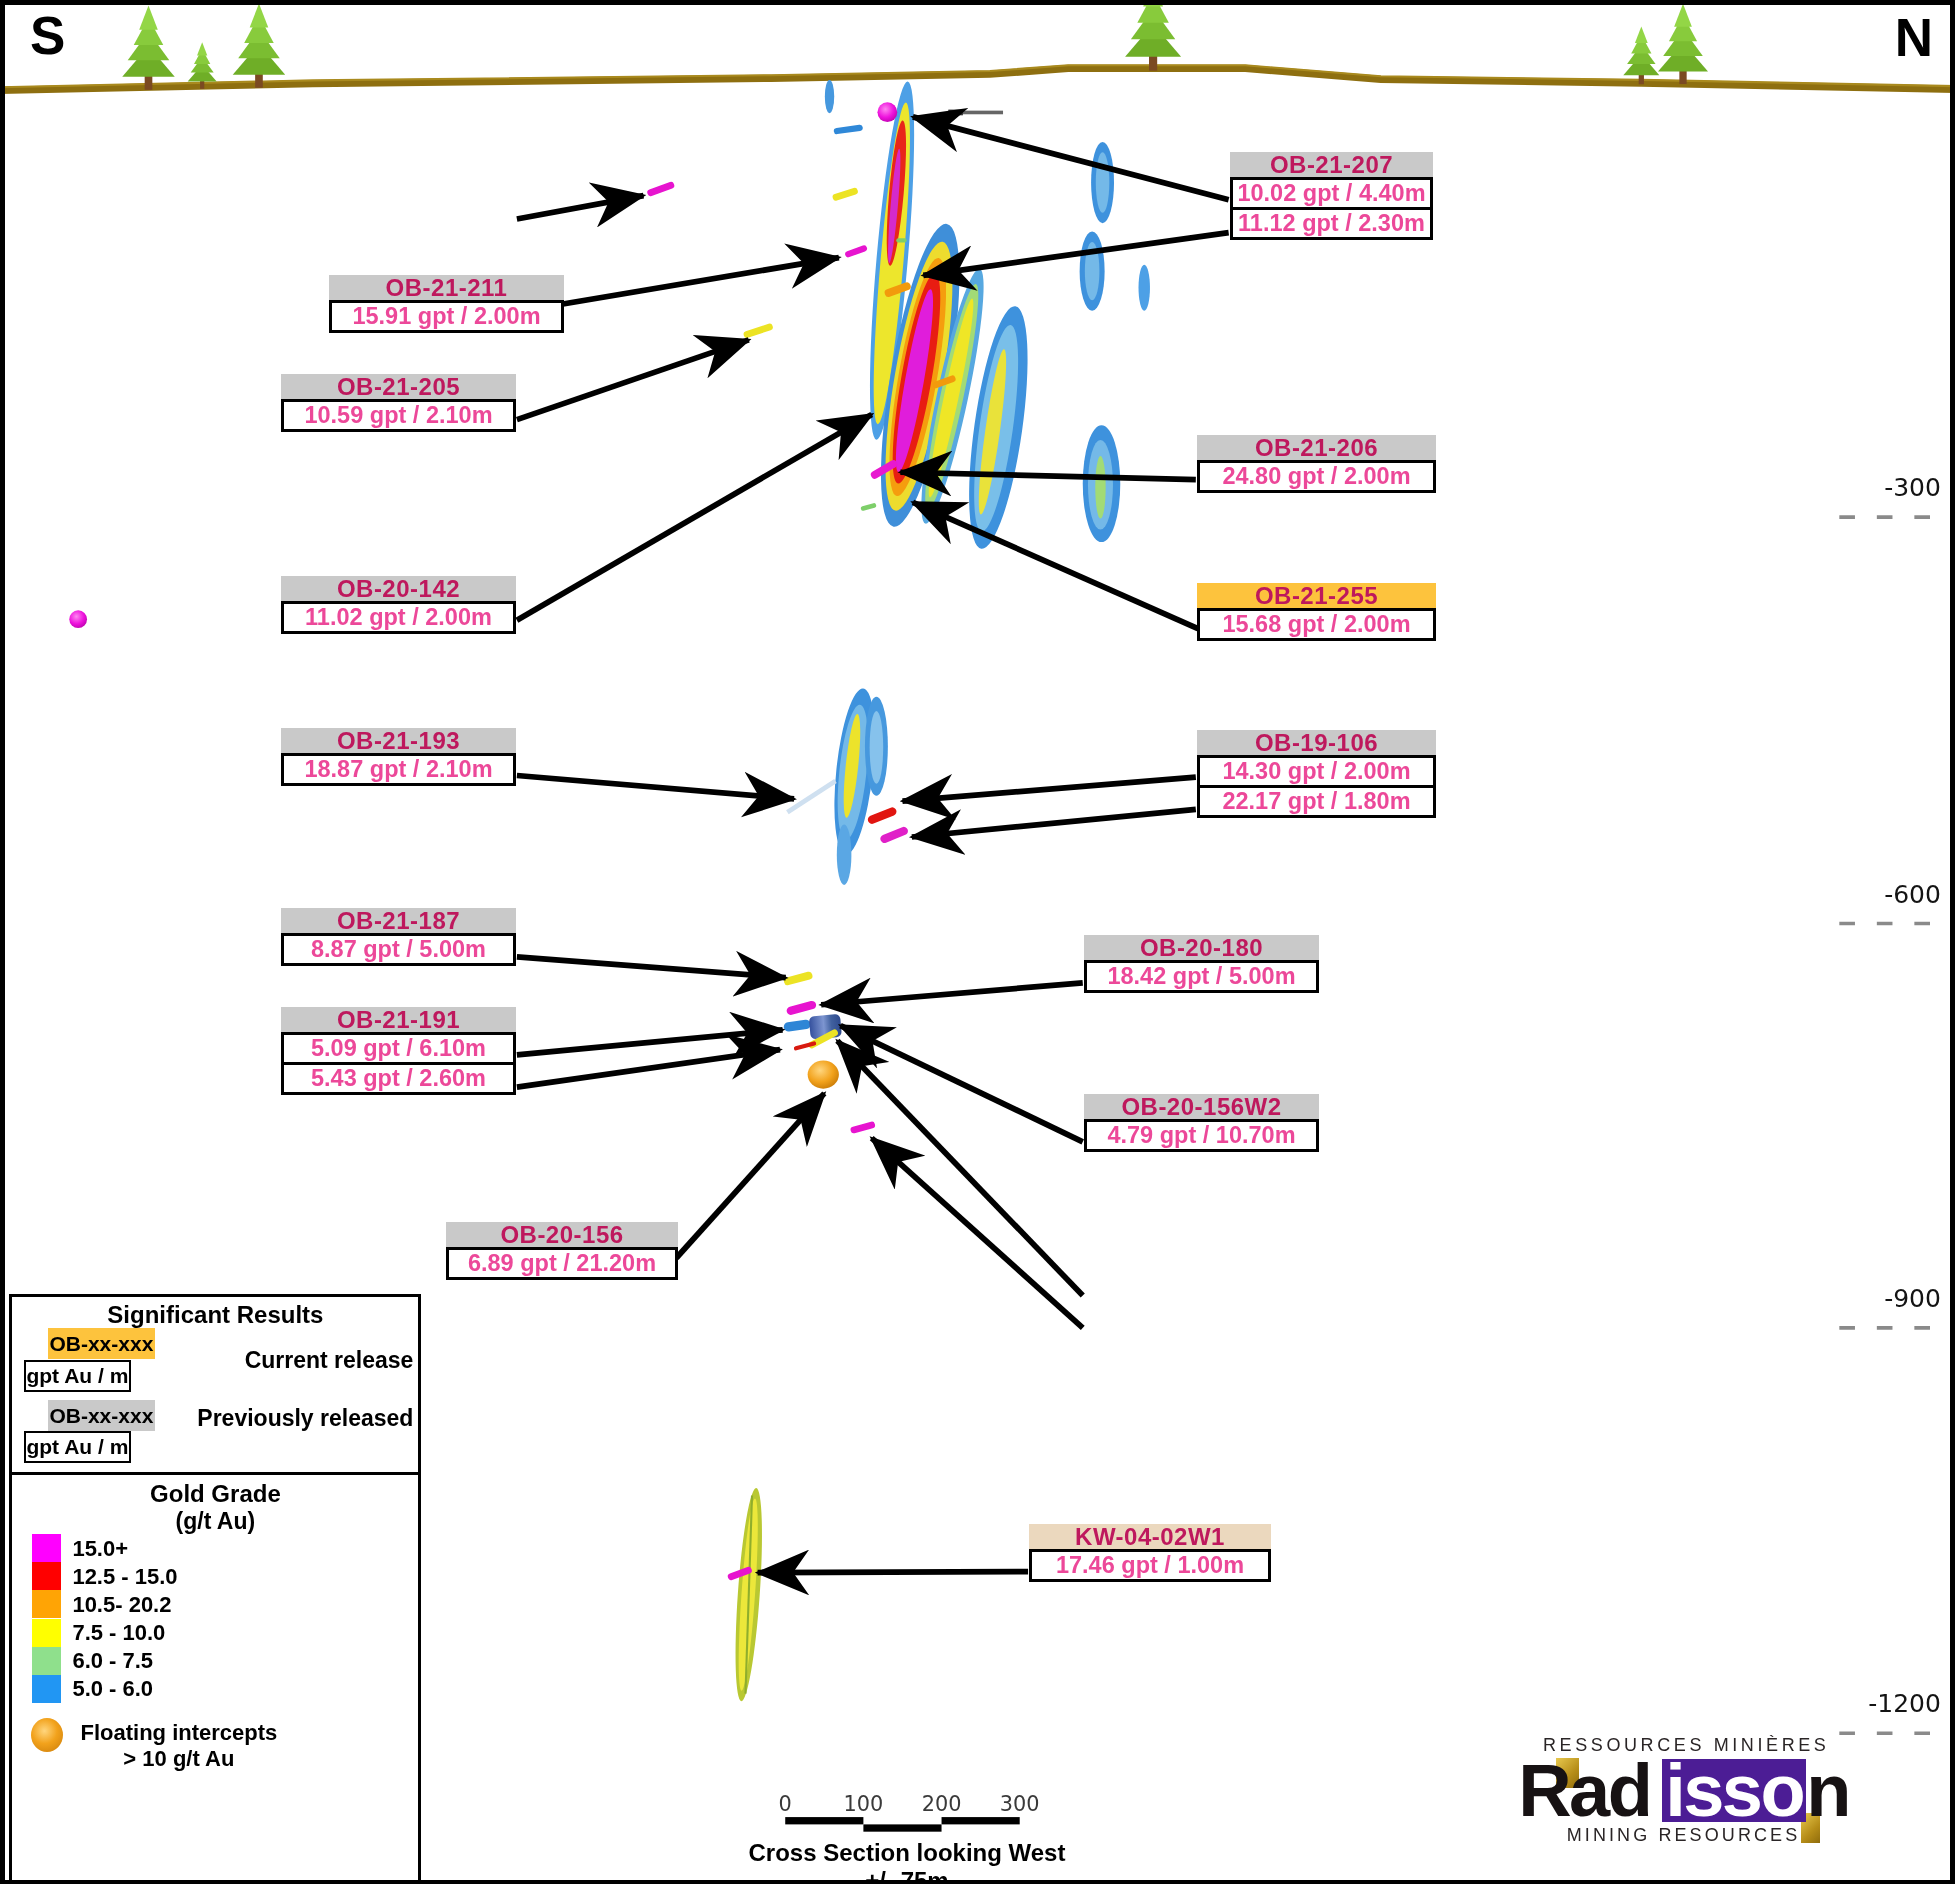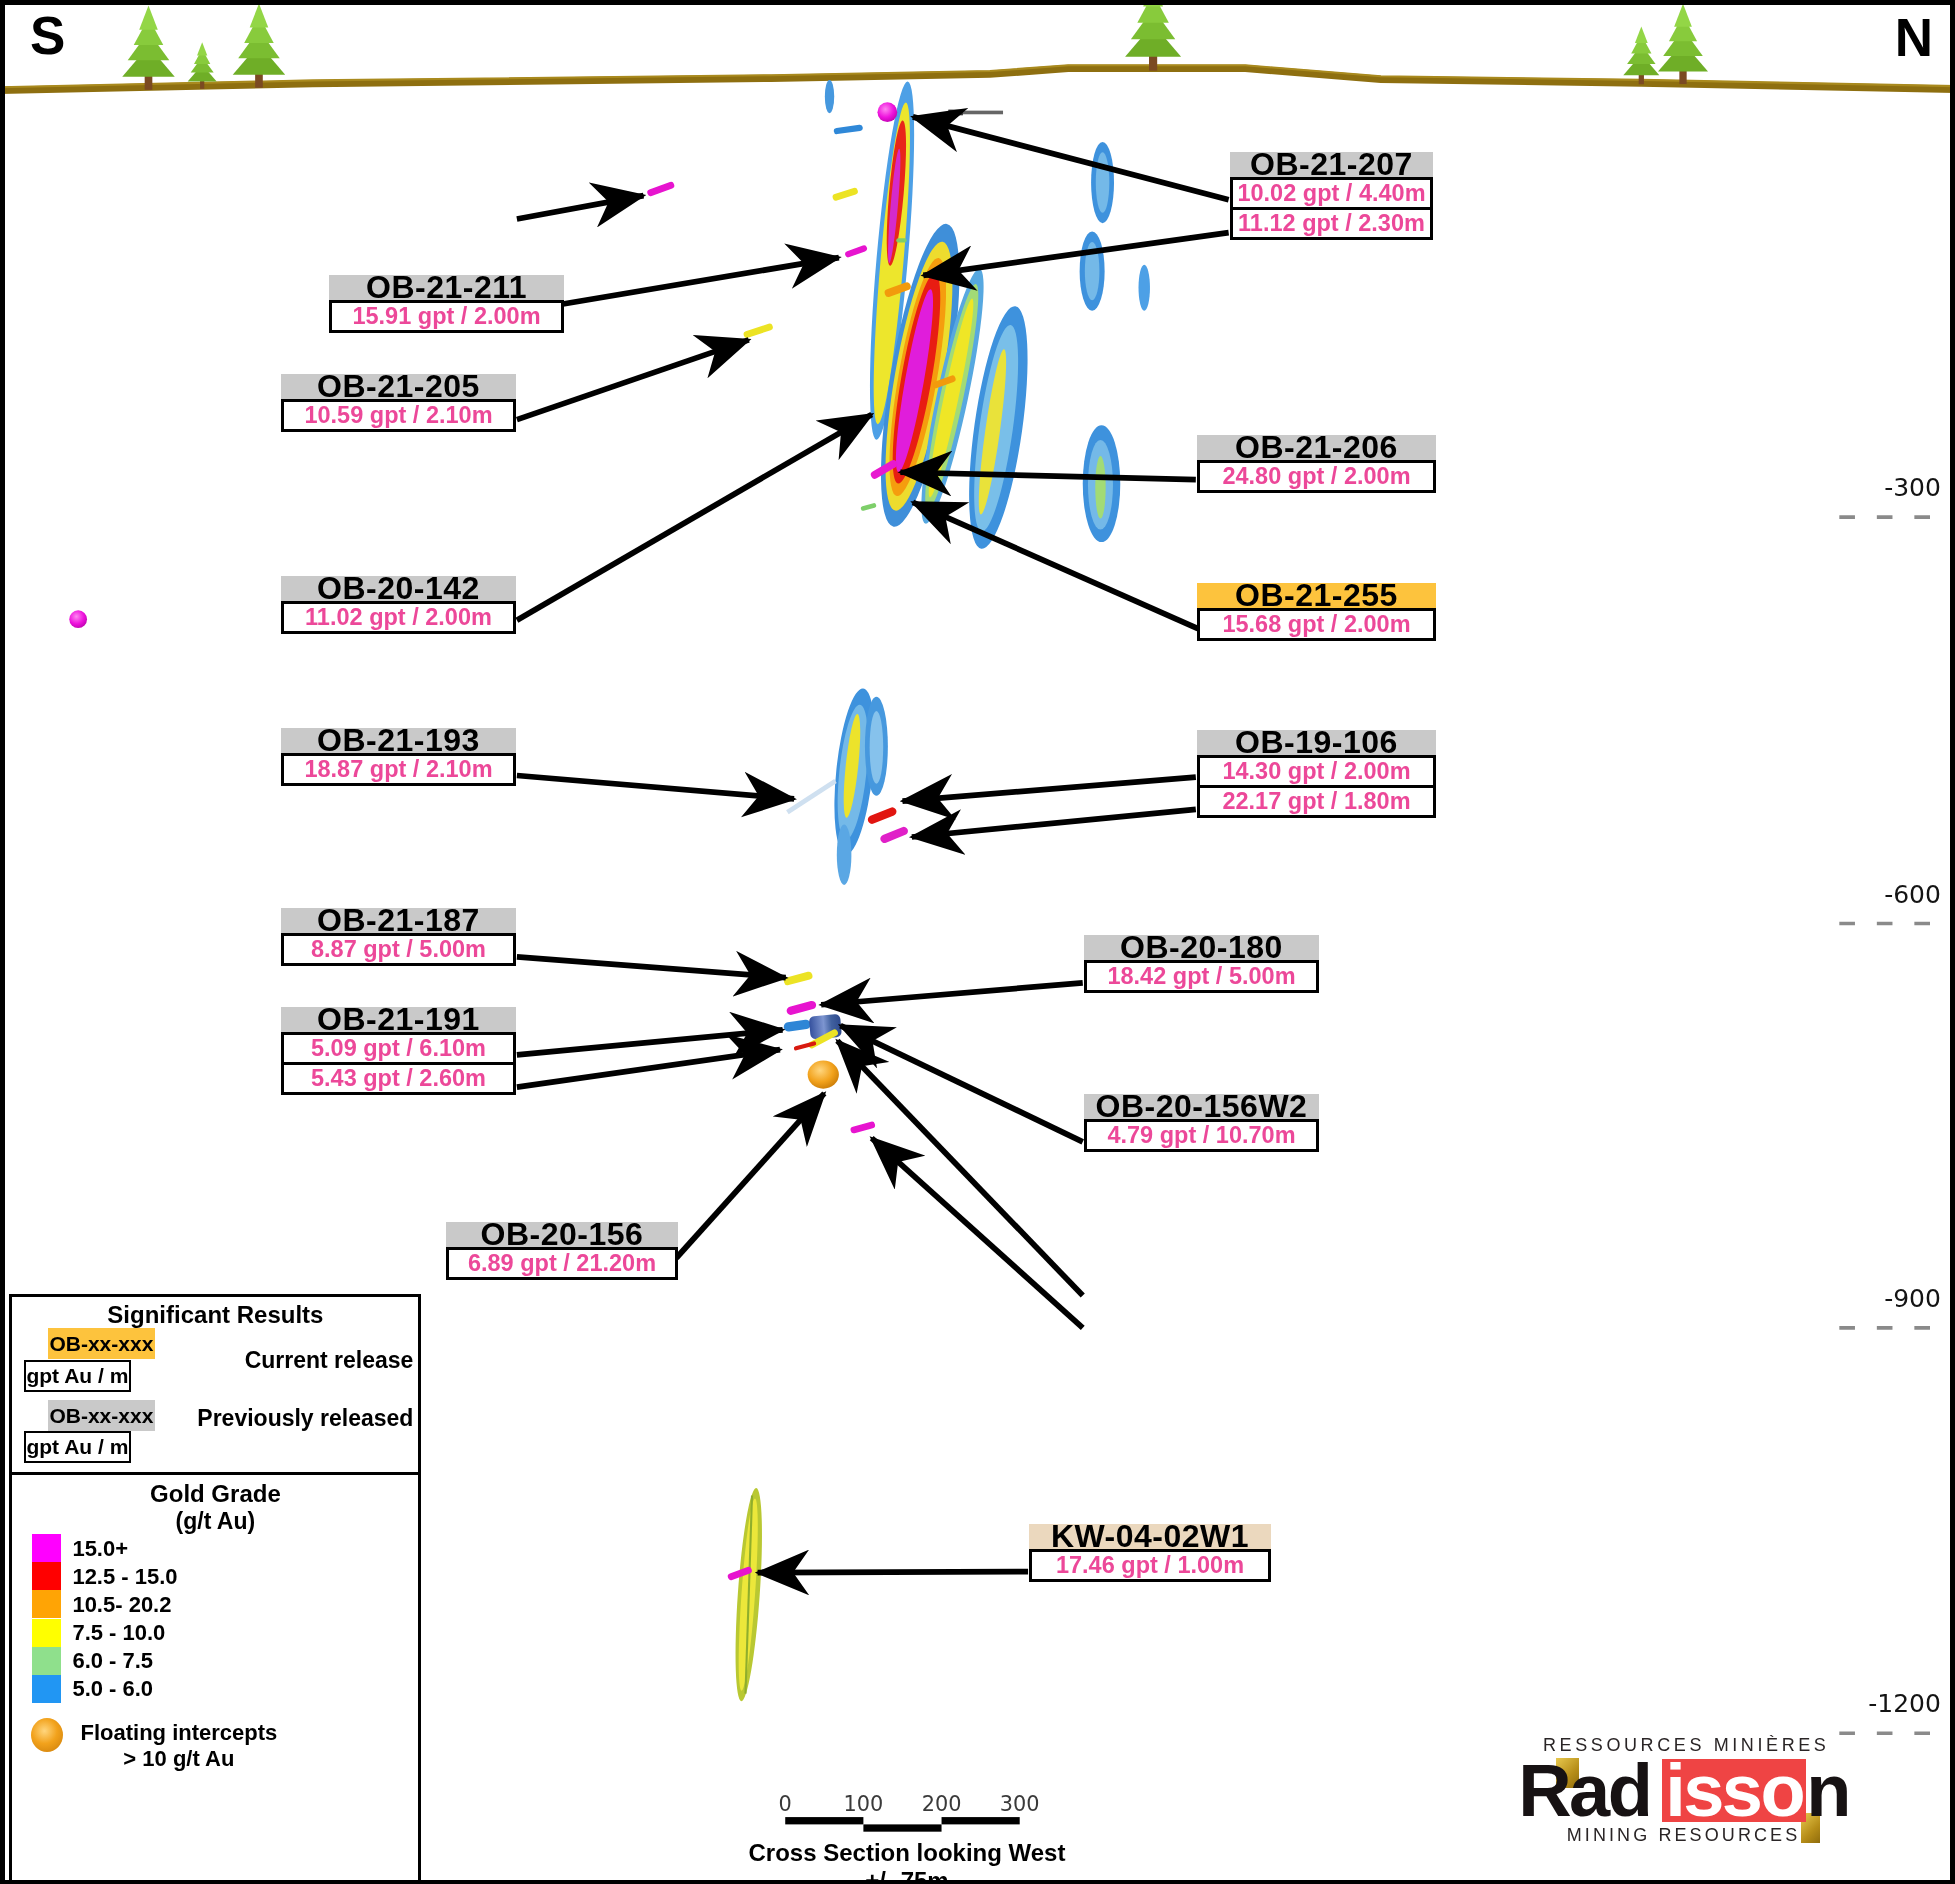--- a/index.html
+++ b/index.html
@@ -6,21 +6,21 @@
   .canvas{position:relative;width:1955px;height:1885px;background:#ffffff;overflow:hidden;
           font-family:"Liberation Sans",sans-serif;}
   .frame{position:absolute;left:0;top:0;right:0;bottom:0;border:5.2px solid #000;pointer-events:none;z-index:50;}
   svg.scene{position:absolute;left:0;top:0;z-index:1;}
   .corner{position:absolute;font-size:53px;font-weight:900;color:#000;z-index:10;}
   .corner.s{left:30px;top:5.2px;}
   .corner.n{right:22px;top:7.3px;}
   
   .callout{position:absolute;z-index:20;}
   .callout .hdr{height:25px;display:flex;align-items:center;justify-content:center;
-    font-size:32px;font-weight:700;color:#000000;background:#C9C9C9;letter-spacing:0.5px;}
+    font-size:24px;font-weight:700;color:#be185d;background:#C9C9C9;letter-spacing:0.5px;}
   .callout .hdr.cur{background:#FDC33D;}
   .callout .hdr.hist{background:#EBD8BE;}
   .callout .val{height:33px;box-sizing:border-box;border:3.1px solid #000;background:#fff;
     display:flex;align-items:center;justify-content:center;font-size:23.5px;font-weight:700;color:#ec4899;}
   .callout .val + .val{margin-top:-3.1px;}
   
   .legend{position:absolute;left:9.4px;top:1294px;width:412px;height:698px;background:#fff;
     border:3.6px solid #000;box-sizing:border-box;z-index:30;}
   .legend .sec1{position:relative;height:175px;border-bottom:3.6px solid #000;}
   .legend .sig-title{position:absolute;left:0;top:4.2px;width:100%;text-align:center;
@@ -46,21 +46,21 @@
   .legend .sphere{position:absolute;left:19px;top:421px;width:32px;height:34px;border-radius:50%;
     background:radial-gradient(circle at 42% 38%, #ffd67e 0%, #f2a21c 45%, #c97a08 100%);}
   
   .scale-caption{position:absolute;left:740px;top:1839px;width:334px;text-align:center;
     font-size:24px;font-weight:700;z-index:20;}
   
   .logo{position:absolute;left:1543px;top:1735px;width:281px;z-index:20;color:#2A2526;}
   .logo .top{font-size:18px;letter-spacing:3.6px;text-align:center;white-space:nowrap;}
   .logo .word{position:relative;margin-top:3.1px;display:flex;align-items:flex-start;justify-content:center;
     font-size:74px;font-weight:700;letter-spacing:-2.6px;line-height:63px;color:#171213;}
-  .logo .word .boxed{background:#ef4444;color:#fff;padding:0 3.1px;margin-left:12px;}
+  .logo .word .boxed{background:#4c1d95;color:#fff;padding:0 3.1px;margin-left:12px;}
   .logo .bottom{font-size:18px;letter-spacing:3.1px;text-align:center;margin-top:3.1px;white-space:nowrap;}
   .logo .gold1{position:absolute;left:12.5px;top:23px;width:23.5px;height:30px;
     background:linear-gradient(135deg,#e8c94e,#b68d18 60%,#8f6c0c);}
   .logo .gold2{position:absolute;right:4.2px;top:78px;width:19px;height:30px;
     background:linear-gradient(135deg,#e8c94e,#b68d18 60%,#8f6c0c);}
 </style>
 </head>
 <body>
 
 <div class="canvas">

